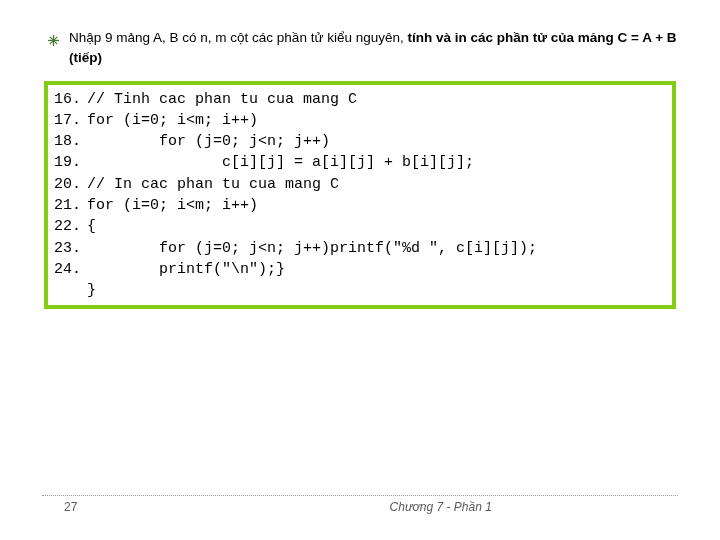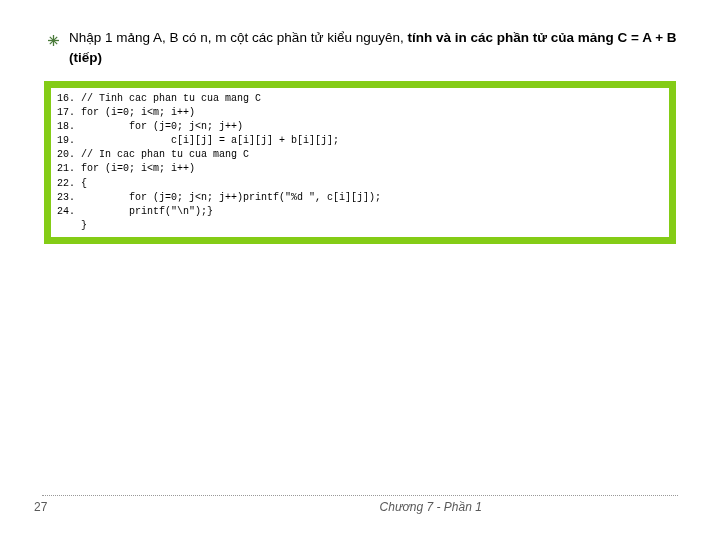--- a/index.html
+++ b/index.html
@@ -34,38 +34,38 @@
     flex-shrink: 0;
     margin-top: 4px;
   }
   .bullet-text {
     font-size: 13.5px;
     line-height: 1.5;
     color: #000;
   }
   .bullet-text .bold { font-weight: 700; }
   .code-box {
-    border: 7px solid #84cc16;
+    border: 4px solid #84cc16;
     margin: 0 2px;
     display: flex;
     font-family: "Courier New", monospace;
-    font-size: 10px;
+    font-size: 15px;
     line-height: 1.42;
   }
   .line-nums {
     padding: 4px 4px 4px 6px;
     white-space: pre;
   }
   .code-body {
     padding: 4px 6px 4px 2px;
     white-space: pre;
   }
   .footer {
     position: absolute;
-    left: 24px;
+    left: 54px;
     right: 42px;
     bottom: 26px;
     display: flex;
     align-items: center;
     font-size: 12px;
     color: #595959;
   }
   .footer-line {
     border-top: 1px dotted #999;
     position: absolute;
@@ -85,21 +85,21 @@
   <div class="bullet-row">
     <span class="bullet-icon">
       <svg width="11" height="11" viewBox="0 0 11 11">
         <line x1="5.5" y1="0" x2="5.5" y2="11" stroke="#4a7a3a" stroke-width="1.3"></line>
         <line x1="0" y1="5.5" x2="11" y2="5.5" stroke="#4a7a3a" stroke-width="1.3"></line>
         <line x1="1.8" y1="1.8" x2="9.2" y2="9.2" stroke="#4a7a3a" stroke-width="1.2"></line>
         <line x1="9.2" y1="1.8" x2="1.8" y2="9.2" stroke="#4a7a3a" stroke-width="1.2"></line>
       </svg>
     </span>
     <div class="bullet-text">
-      <span>Nhập 1 mảng A, B có n, m cột các phần tử kiểu nguyên, </span><span class="bold">tính và in các phần tử của mảng C = A + B (tiếp)</span>
+      <span>Nhập 9 mảng A, B có n, m cột các phần tử kiểu nguyên, </span><span class="bold">tính và in các phần tử của mảng C = A + B (tiếp)</span>
     </div>
   </div>
 
   <div class="code-box">
     <div class="line-nums">16.
 17.
 18.
 19.
 20.
 21.

